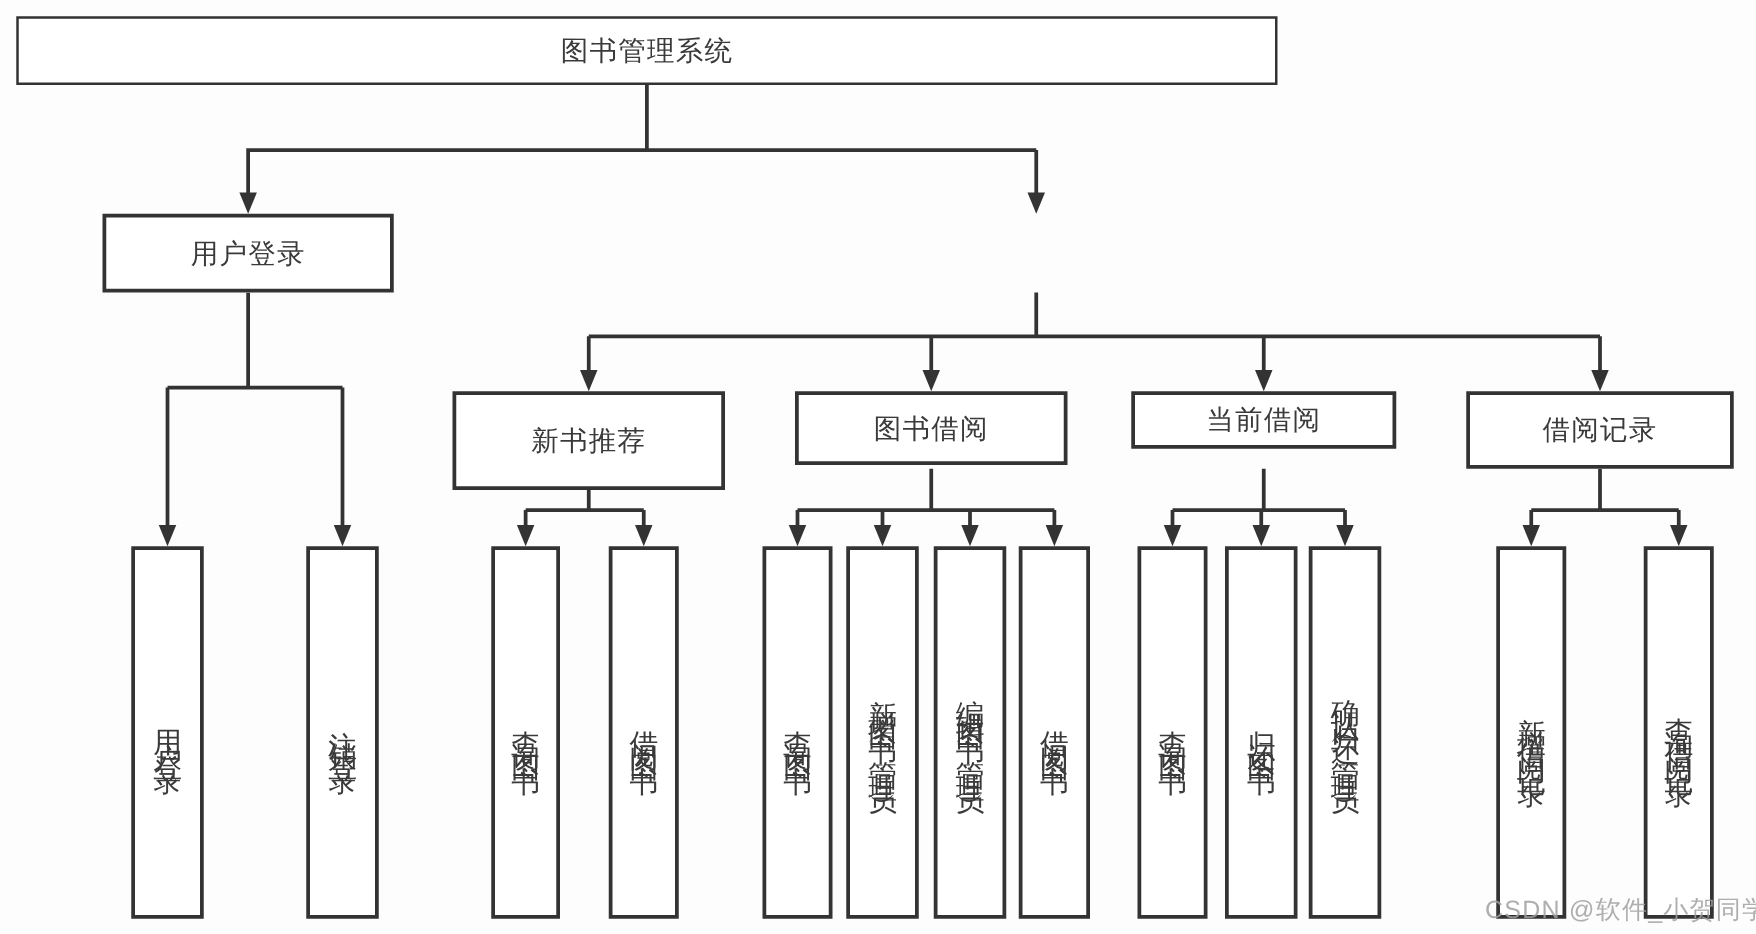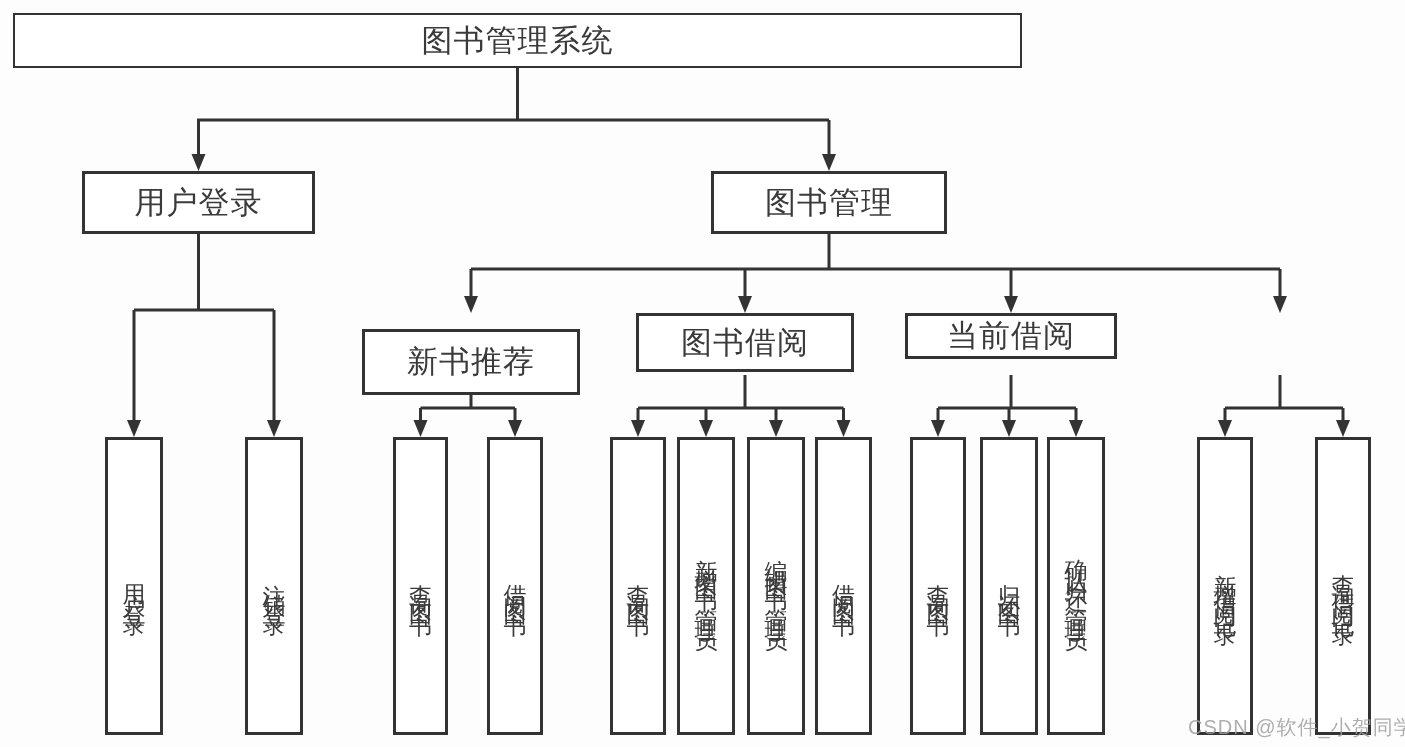--- a/index.html
+++ b/index.html
@@ -26,21 +26,21 @@
     pointer-events: none;
   }
   .hnode {
     position: absolute;
     box-sizing: border-box;
     border: 3px solid #333333;
     background: #ffffff;
     display: flex;
     align-items: center;
     justify-content: center;
-    font-size: 31px;
+    font-size: 22px;
     letter-spacing: 1px;
     color: #3a3a3a;
     white-space: nowrap;
   }
   .hnode.root {
     border-width: 2px;
   }
   .leaf {
     position: absolute;
     box-sizing: border-box;
@@ -110,32 +110,32 @@
     </g>
   </svg>
 
   <div class="hnode root" style="left:13px; top:13px; width:1009px; height:55px;">
     <span>图书管理系统</span>
   </div>
 
   <div class="hnode" style="left:82px; top:171px; width:233px; height:63px;">
     <span>用户登录</span>
   </div>
-  <div class="hnode" style="left:711px; top:171px; width:236px; height:63px;">
-    <span>图书管理</span>
-  </div>
 
-  <div class="hnode" style="left:362px; top:313px; width:218px; height:66px;margin-top:16px;">
+  <div class="hnode" style="left:362px; top:313px; width:218px; height:79px;">
     <span>新书推荐</span>
   </div>
   <div class="hnode" style="left:636px; top:313px; width:218px; height:59px;">
     <span>图书借阅</span>
   </div>
   <div class="hnode" style="left:905px; top:313px; width:212px; height:46px;">
     <span>当前借阅</span>
+  </div>
+  <div class="hnode" style="left:1173px; top:313px; width:214px; height:62px;">
+    <span>借阅记录</span>
   </div>
 
   <div class="leaf" style="left:105px; width:58px;">
     <span>用户登录</span>
   </div>
   <div class="leaf" style="left:245px; width:58px;">
     <span>注销登录</span>
   </div>
   <div class="leaf" style="left:393px; width:55px;">
     <span>查询图书</span>

